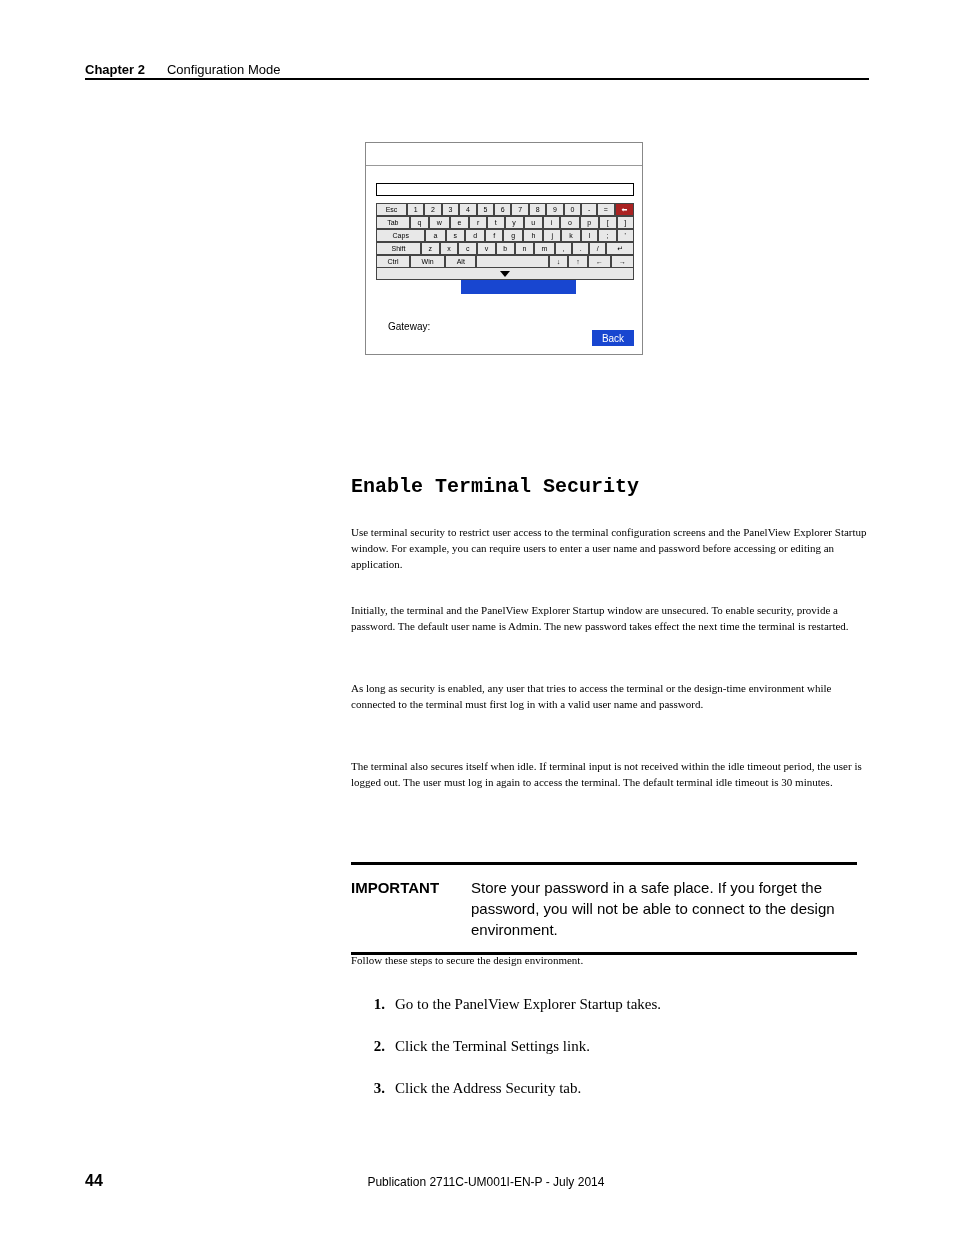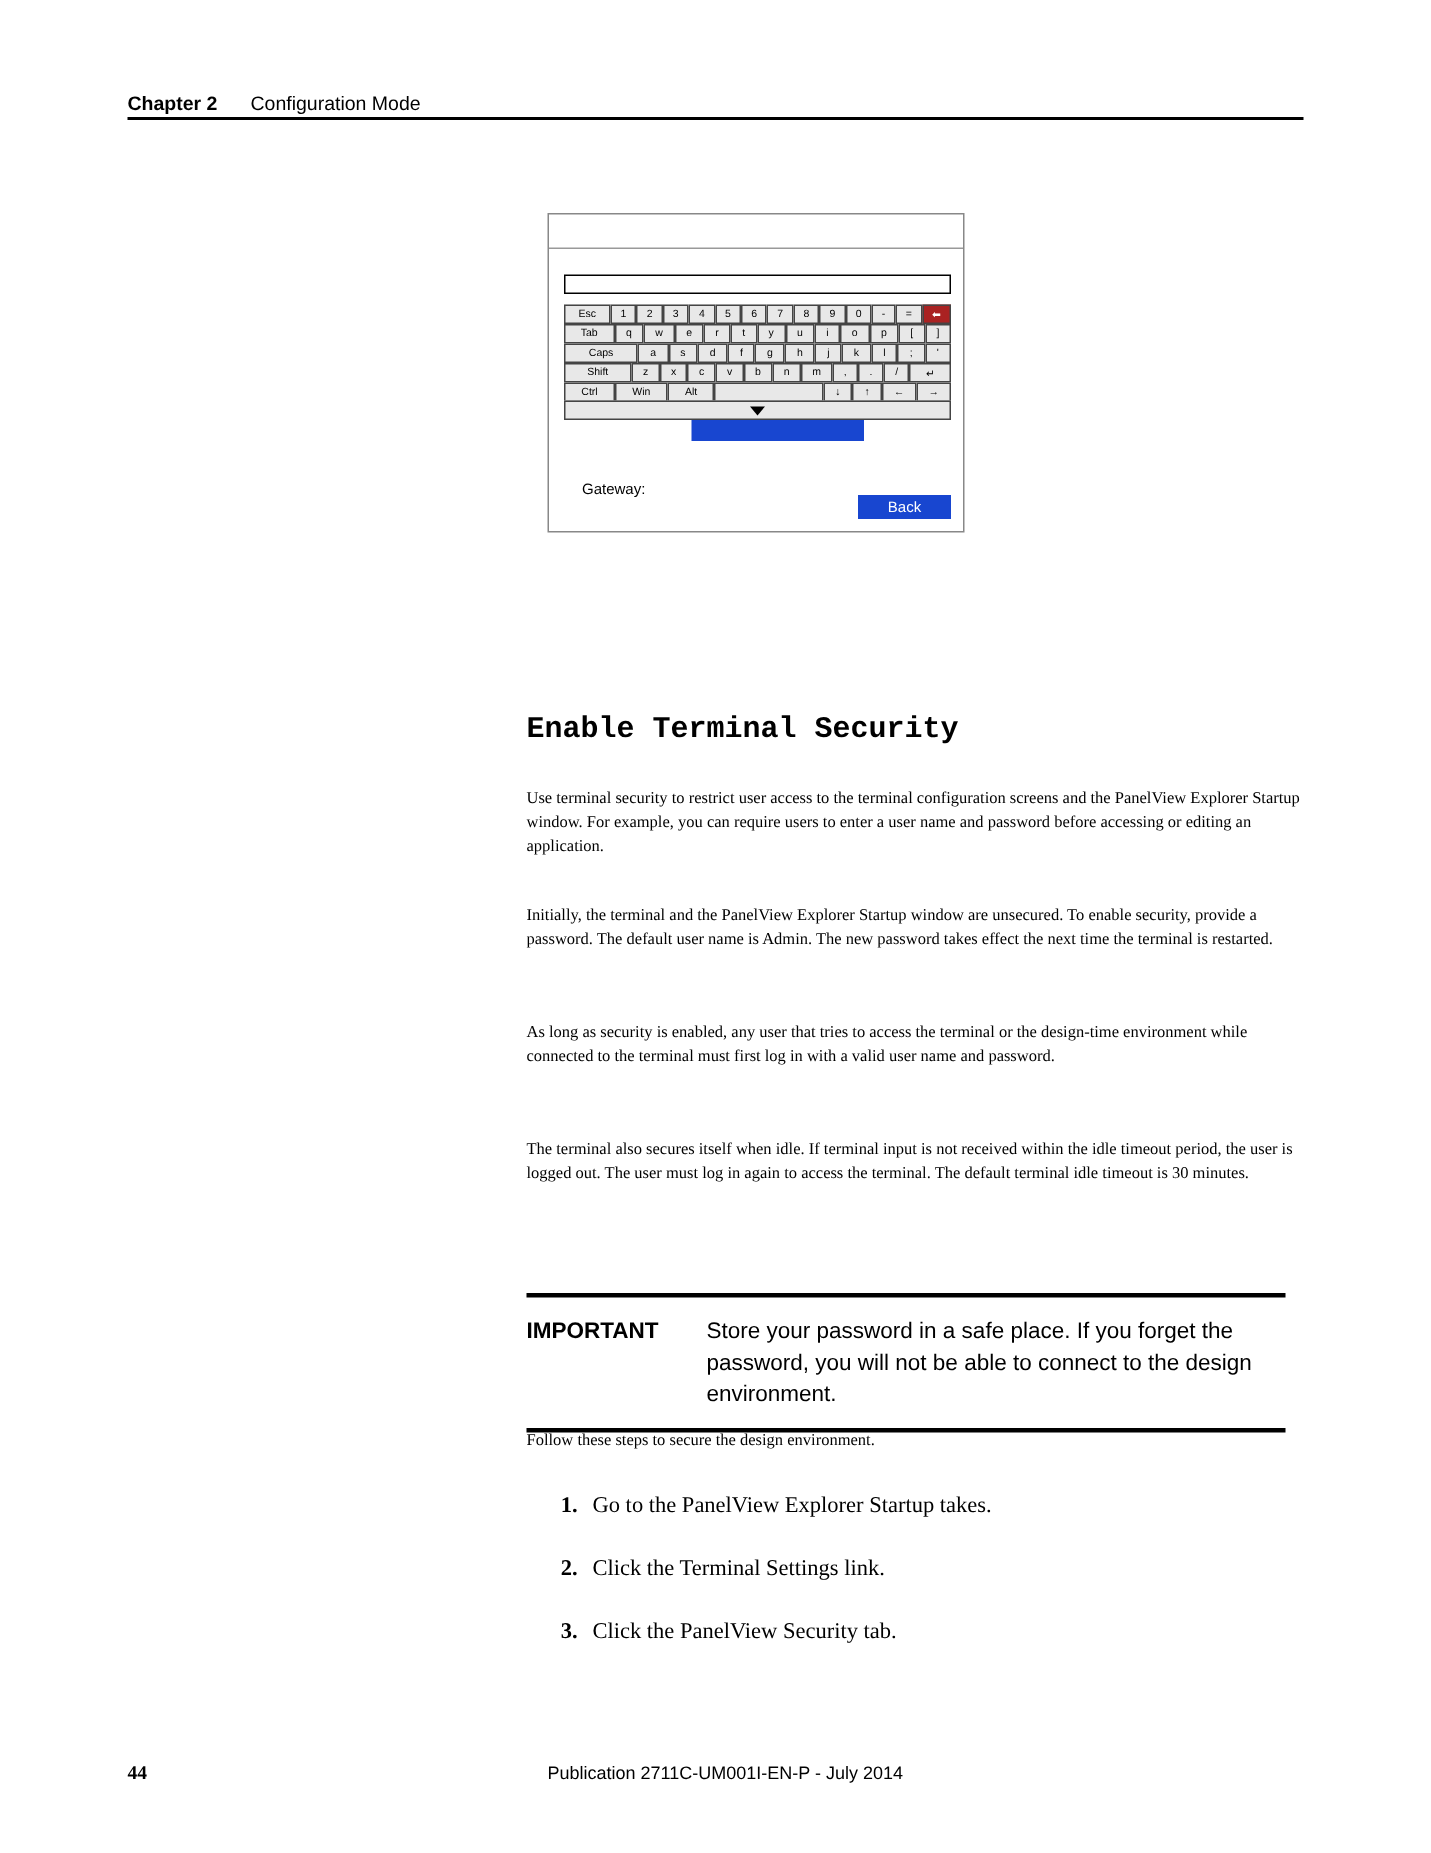--- a/index.html
+++ b/index.html
@@ -117,21 +117,21 @@
       top: 137px;
       left: 95px;
       width: 115px;
       height: 14px;
       background: #1846d0;
     }
     .fig-back-btn {
       position: absolute;
       bottom: 8px;
       right: 8px;
-      width: 62px;
+      width: 42px;
       height: 16px;
       background: #1846d0;
       color: #fff;
       font-family: Arial, sans-serif;
       font-size: 10px;
       display: flex;
       align-items: center;
       justify-content: center;
     }
     .section-heading {
@@ -188,21 +188,21 @@
     .page-footer {
       position: absolute;
       bottom: 45px;
       left: 85px;
       right: 85px;
       font-family: Arial, Helvetica, sans-serif;
       font-size: 12px;
       display: flex;
       align-items: baseline;
     }
-    .page-number { font-weight: bold; font-size: 13px; font-family: Liberation Serif, serif; }
+    .page-number { font-weight: bold; font-size: 16px; }
     .pub-info { flex: 1; text-align: center; font-size: 12px; }
   </style>
 </head>
 <body>
 
 <div class="page-header">
   <span class="chapter-label">Chapter 2</span>
   <span class="chapter-title">Configuration Mode</span>
 </div>
 
@@ -307,20 +307,20 @@
   <div class="ol-item">
     <div class="ol-num">1.</div>
     <div>Go to the PanelView Explorer Startup takes.</div>
   </div>
   <div class="ol-item">
     <div class="ol-num">2.</div>
     <div>Click the Terminal Settings link.</div>
   </div>
   <div class="ol-item">
     <div class="ol-num">3.</div>
-    <div>Click the PanelView Security tab.</div>
+    <div>Click the Address Security tab.</div>
   </div>
 </div>
 
 <div class="page-footer">
   <span class="page-number">44</span>
   <span class="pub-info">Publication 2711C-UM001I-EN-P - July 2014</span>
 </div>
 
 </body></html>

